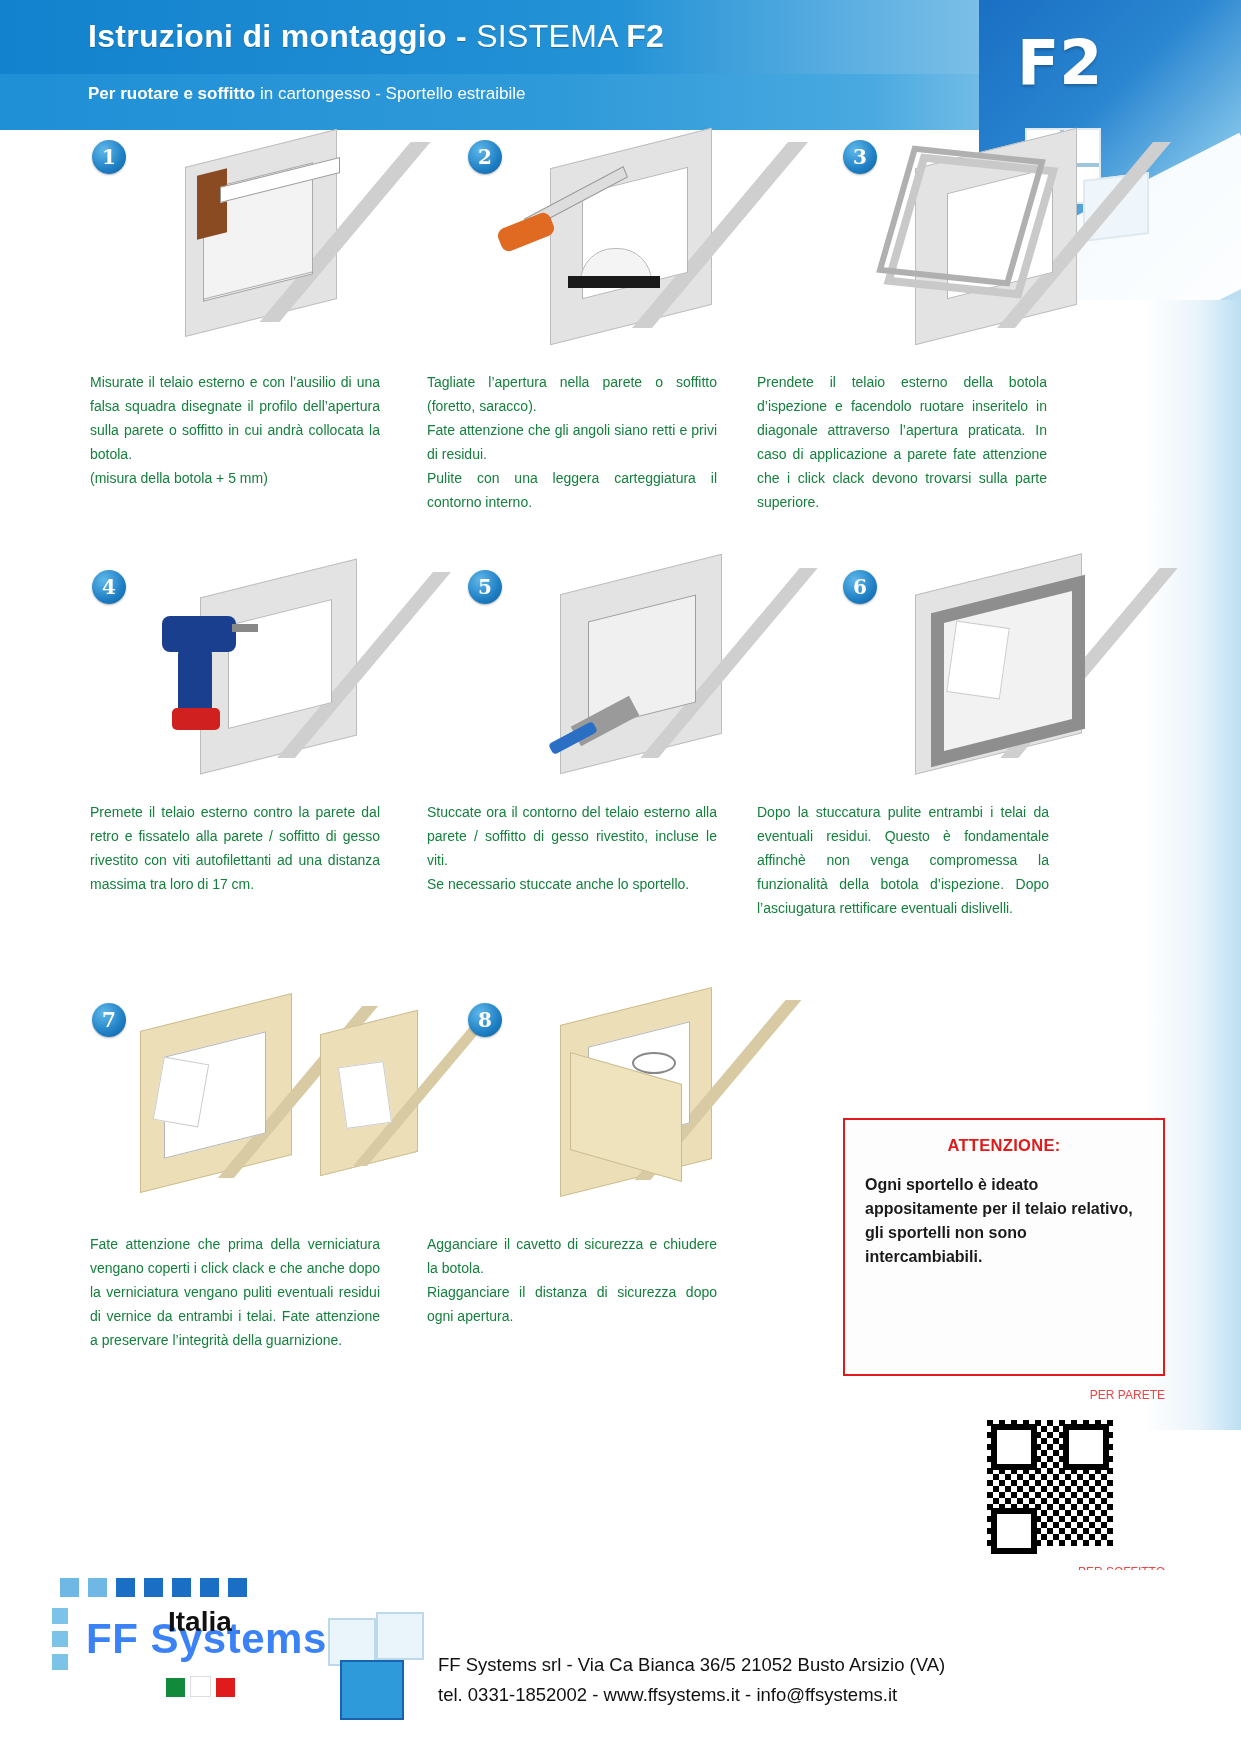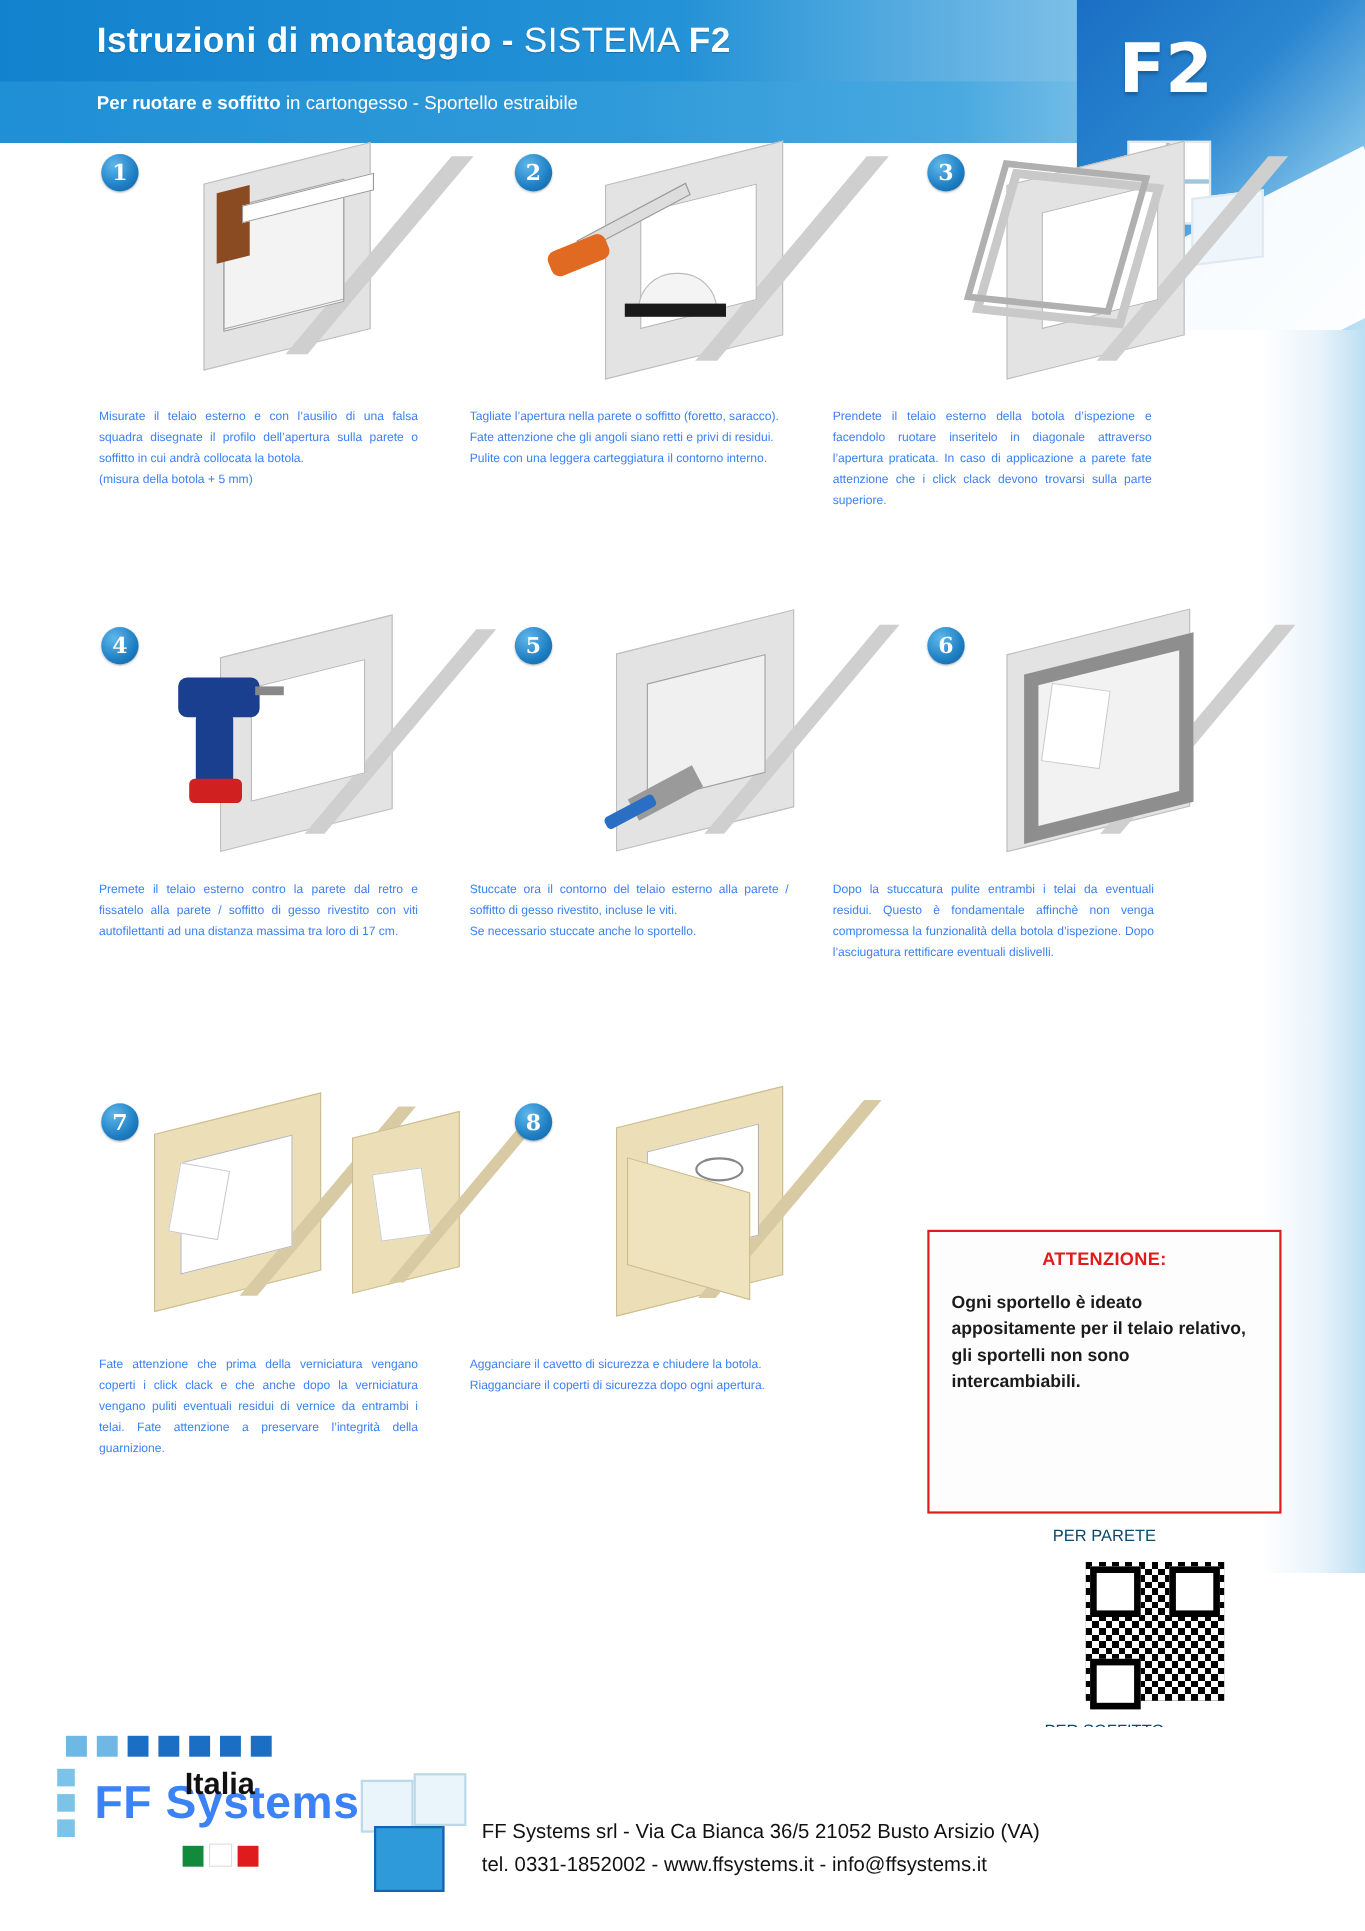--- a/index.html
+++ b/index.html
@@ -67,22 +67,22 @@
   .step{position:absolute;}
   .badge{
     position:absolute;width:34px;height:34px;border-radius:50%;
     background:radial-gradient(circle at 35% 30%, #5fb8ea 0%, #1f7fc4 60%, #0f5e9c 100%);
     color:#ffffff;font-size:20px;font-weight:bold;
     display:flex;align-items:center;justify-content:center;
     box-shadow:0 1px 2px rgba(0,0,0,.3);
     font-family:"DejaVu Serif", serif;
   }
   .step-text{
-    position:absolute;font-size:11px;line-height:1.72;
-    text-align:justify;color:#3b82f6;
+    position:absolute;font-size:14px;line-height:1.72;
+    text-align:justify;color:#15803d;
   }
   .step-text p{margin:0;}
 
   
   .art{position:absolute;}
   .wall{
     position:absolute;background:#e3e3e3;border:1px solid #bdbdbd;
     transform:skewY(-14deg);
   }
   .wall-cream{background:#ecdfb8;border:1px solid #cbbd92;}
@@ -96,21 +96,21 @@
     border:2px solid #e01b1b;background:#fdfdfd;box-sizing:border-box;
   }
   .attn-title{
     text-align:center;color:#e01b1b;font-weight:bold;font-size:16.5px;
     margin:16px 0 18px 0;letter-spacing:.3px;
   }
   .attn p{margin:0 20px 14px 20px;font-size:16px;font-weight:bold;line-height:1.5;}
 
   
   .qr-label{
-    position:absolute;font-size:15px;color:#0c4a6e;text-align:center;width:322px;left:843px;
+    position:absolute;font-size:12px;color:#ef4444;text-align:right;width:322px;left:843px;
   }
   .qr{
     position:absolute;width:126px;height:126px;left:987px;
     background:
       repeating-linear-gradient(0deg,#000 0 6px,#fff 6px 12px),
       repeating-linear-gradient(90deg,#000 0 6px,#fff 6px 12px);
     background-blend-mode:difference;
   }
   .qr:before,.qr:after{
     content:"";position:absolute;width:34px;height:34px;border:6px solid #000;background:#fff;
@@ -278,21 +278,21 @@
   <div class="badge" style="left:468px;top:1003px;">8</div>
   <div class="art" style="left:540px;top:990px;width:200px;height:215px;">
     <div class="wall wall-cream" style="left:20px;top:16px;width:150px;height:170px;"></div>
     <div class="edge" style="left:170px;top:10px;width:16px;height:180px;background:#d8cba4;"></div>
     <div class="hole" style="left:48px;top:44px;width:100px;height:100px;"></div>
     <div style="position:absolute;left:30px;top:78px;width:110px;height:96px;background:#efe3bd;border:1px solid #c9bb90;transform:skewY(16deg);"></div>
     <div style="position:absolute;left:92px;top:62px;width:40px;height:18px;border:2px solid #888;border-radius:50%;"></div>
   </div>
   <div class="step-text" style="left:427px;top:1232px;width:290px;">
       <p>Agganciare il cavetto di sicurezza e chiudere la botola.</p>
-      <p>Riagganciare il coperti di sicurezza dopo ogni apertura.</p>
+      <p>Riagganciare il distanza di sicurezza dopo ogni apertura.</p>
     </div>
 </div>
 
 <div class="attn">
   <div class="attn-title">ATTENZIONE:</div>
   <p>Ogni sportello è ideato appositamente per il telaio relativo, gli sportelli non sono intercambiabili.</p>
 </div>
 
 <div class="qr-label" style="top:1388px;">PER PARETE</div>
 <div class="qr" style="top:1420px;">

